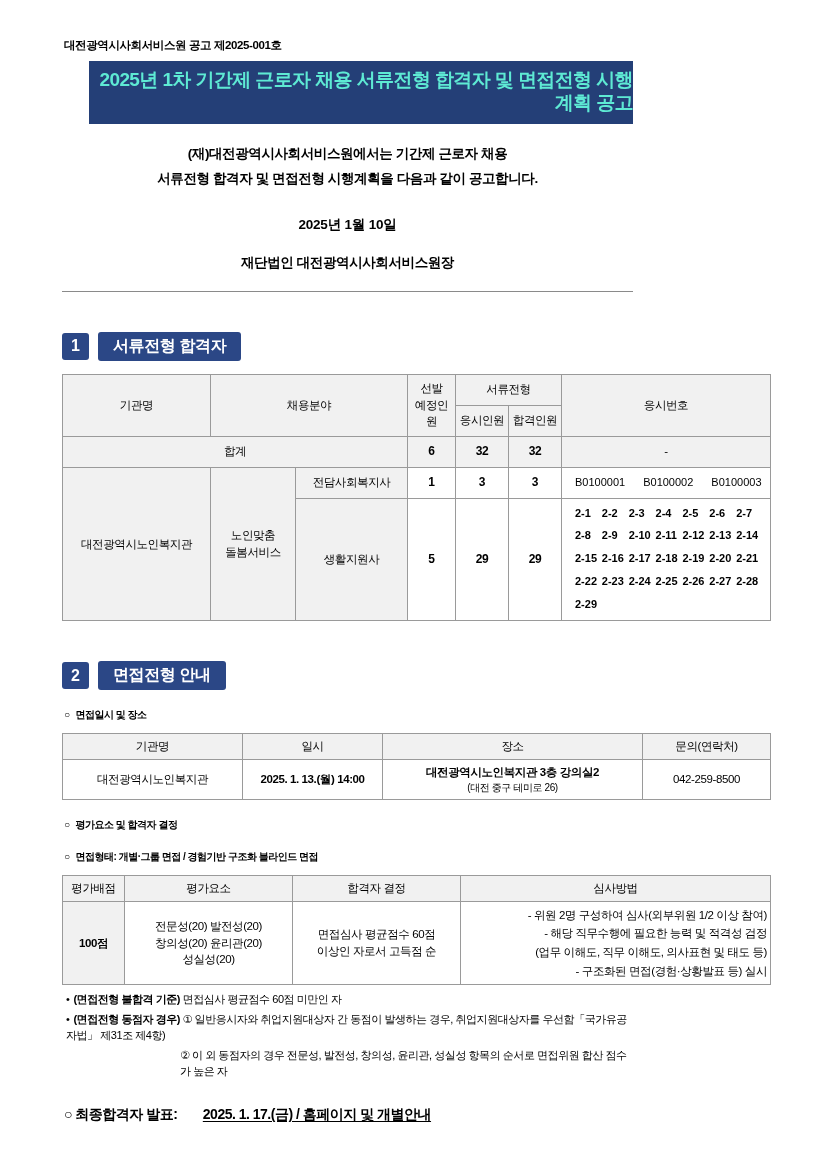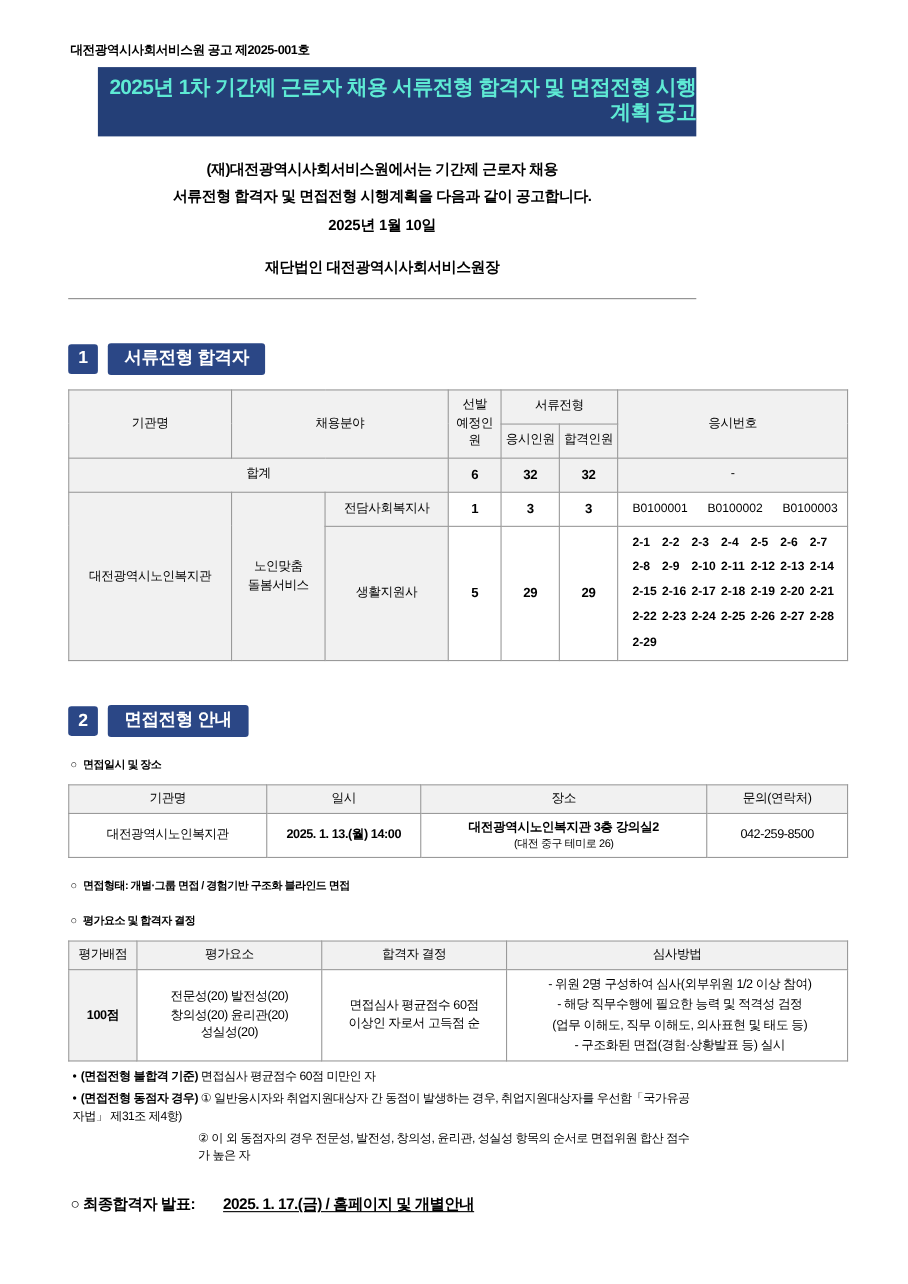--- a/index.html
+++ b/index.html
@@ -43,21 +43,21 @@
   .intro {
     text-align: center;
     margin-top: 18px;
     font-size: 13.5px;
     font-weight: bold;
     letter-spacing: -0.4px;
     line-height: 1.85;
   }
   .intro-date {
     text-align: center;
-    margin-top: 4px;
+    margin-top: 24px;
     font-size: 13.5px;
     font-weight: bold;
     letter-spacing: -0.2px;
   }
   .intro-signer {
     text-align: center;
     margin-top: 20px;
     font-size: 13.5px;
     font-weight: bold;
     letter-spacing: -0.4px;
@@ -155,21 +155,21 @@
   .uline { text-decoration: underline; text-underline-offset: 2px; margin-left: 22px; }
 
   
   .t2 td { height: 20px; }
   .t2 .b { font-weight: bold; }
   .t2 .sub { font-size: 10px; }
 
   
   .t3 td { height: 18px; }
   .t3 .left {
-    text-align: center;
+    text-align: right;
     padding-left: 8px;
     line-height: 1.62;
   }
 
   
   .notes { margin-top: 6px; }
   .note {
     font-size: 11px;
     letter-spacing: -0.45px;
     line-height: 1.5;
@@ -337,25 +337,25 @@
         <td>
           <div class="b">대전광역시노인복지관 3층 강의실2</div>
           <div class="sub">(대전 중구 테미로 26)</div>
         </td>
         <td>042-259-8500</td>
       </tr>
     </tbody>
   </table>
 
   <div class="bullet">
+    <span class="circ">○</span><span>평가요소 및 합격자 결정</span>
+  </div>
+
+  <div class="bullet">
     <span class="circ">○</span><span>면접형태: 개별·그룹 면접 / 경험기반 구조화 블라인드 면접</span>
-  </div>
-
-  <div class="bullet">
-    <span class="circ">○</span><span>평가요소 및 합격자 결정</span>
   </div>
 
   <table class="tbl t3">
     <colgroup>
       <col style="width:62px">
       <col style="width:168px">
       <col style="width:168px">
       <col style="width:310px">
     </colgroup>
     <thead>

